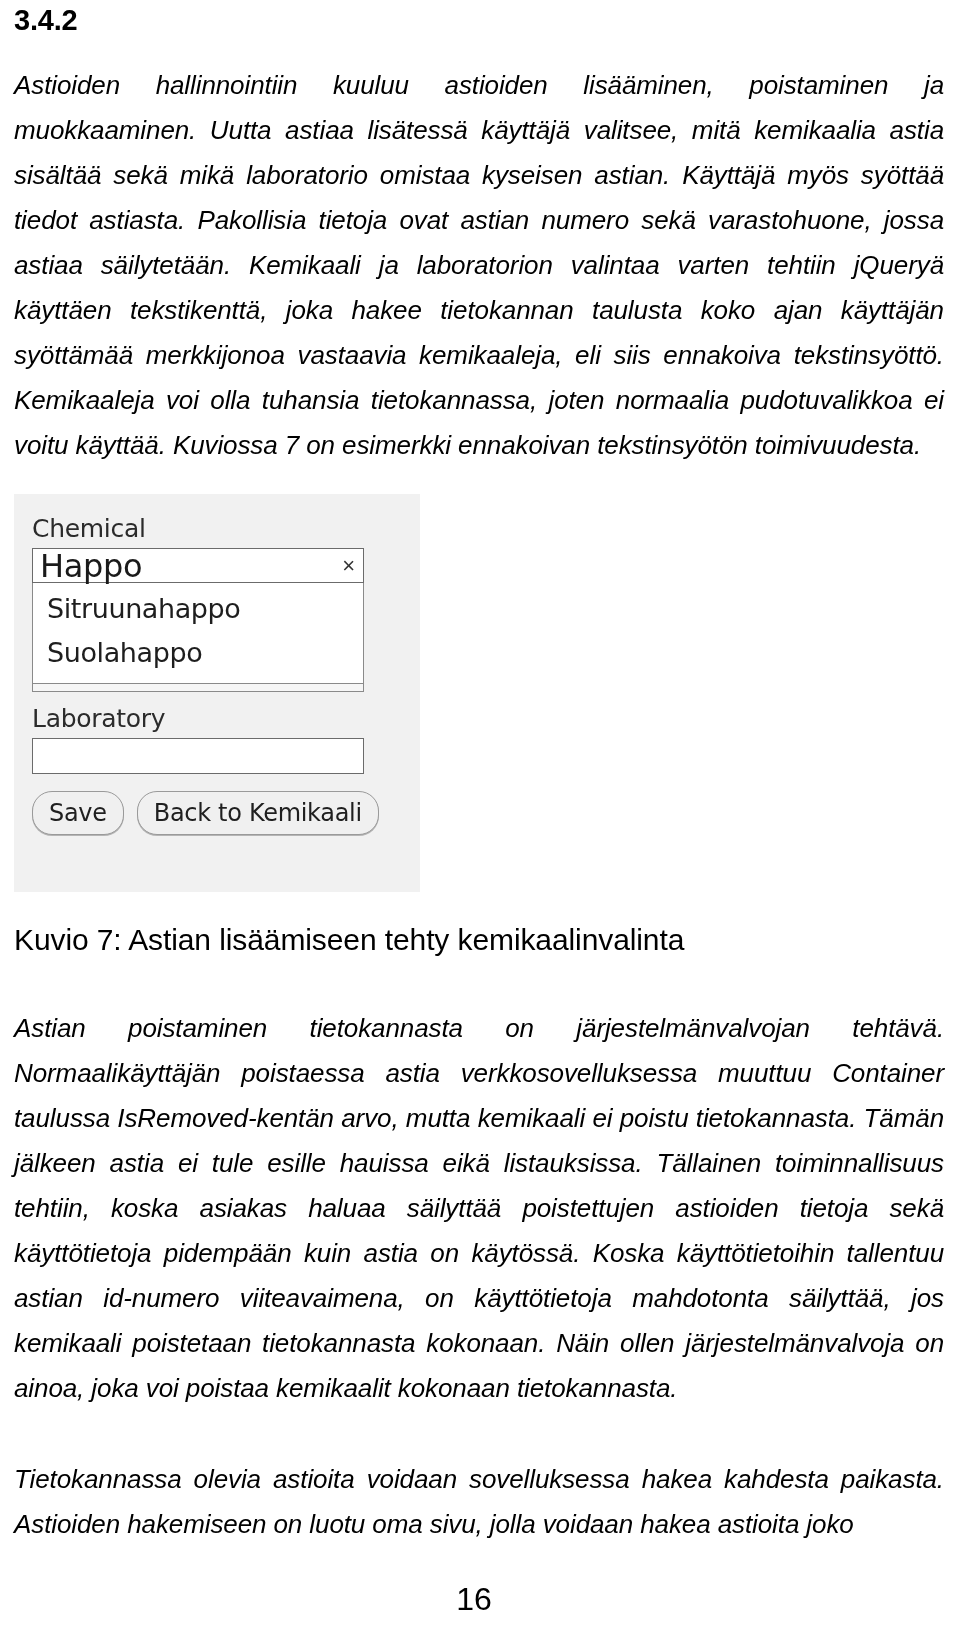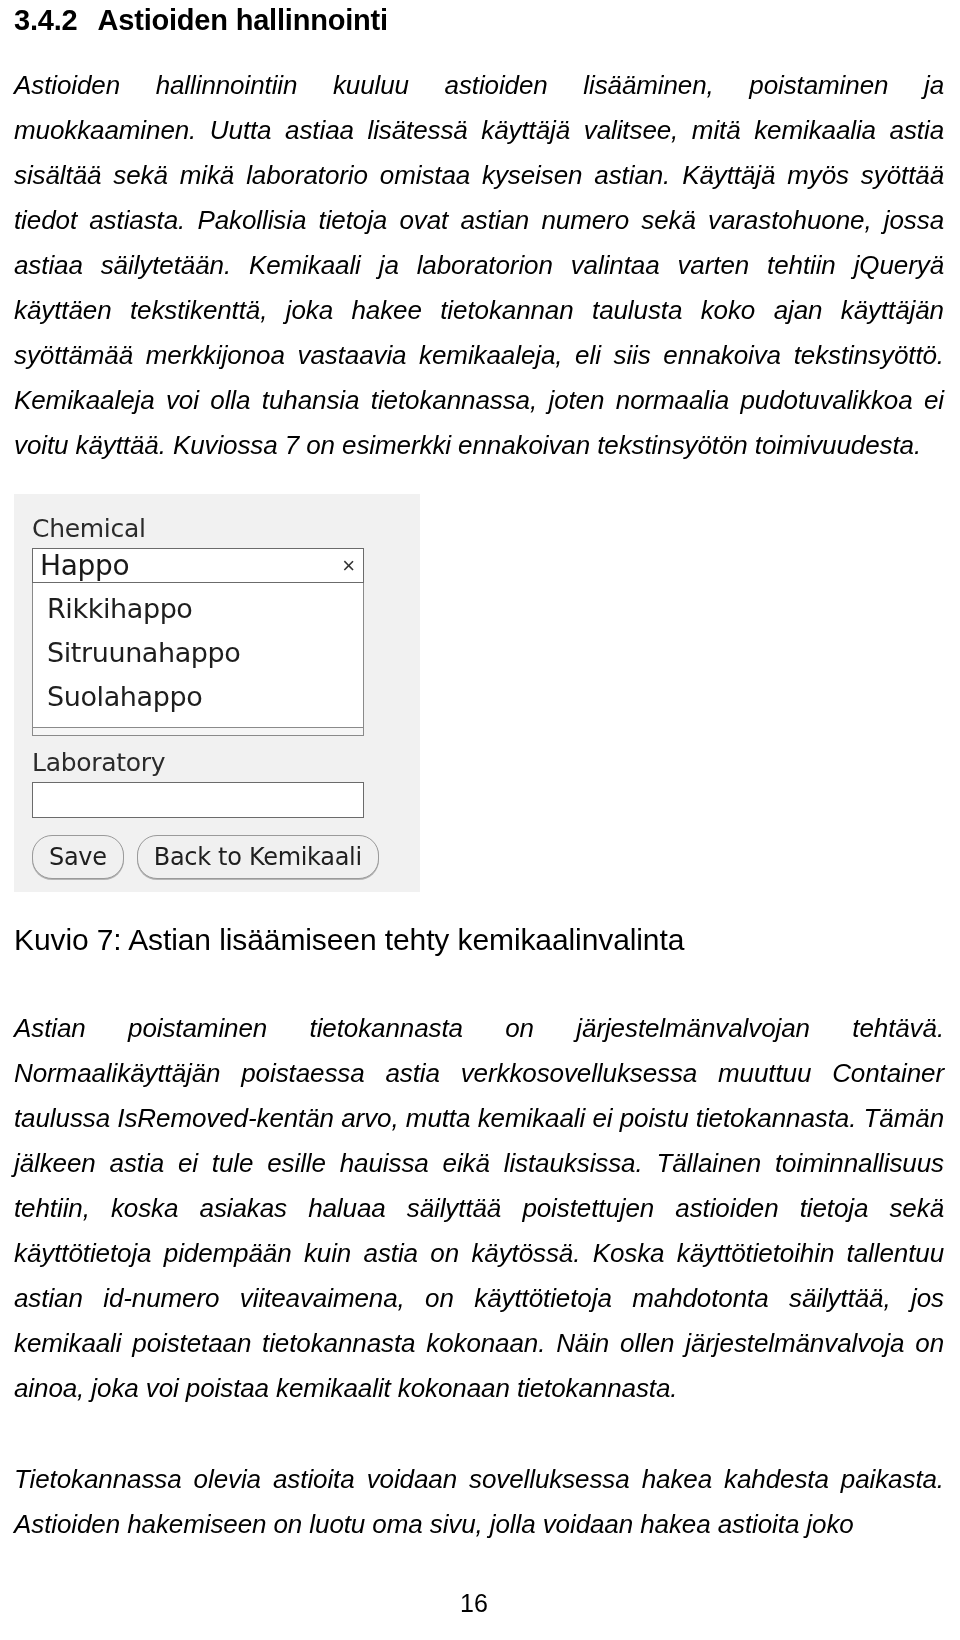--- a/index.html
+++ b/index.html
@@ -75,21 +75,21 @@
     box-sizing: border-box;
     background: #ffffff;
     border: 1.5px solid #6b6b6b;
     display: flex;
     align-items: center;
     justify-content: space-between;
     padding: 0 8px 0 7px;
     margin-top: 4px;
   }
   .txtbox .val {
-    font-size: 28px;
+    font-size: 32px;
     color: #1a1a1a;
     font-family: "DejaVu Sans", sans-serif;
     letter-spacing: -0.3px;
   }
   .txtbox .clear {
     font-size: 22px;
     color: #333333;
     line-height: 1;
   }
   .suggest {
@@ -154,47 +154,45 @@
     letter-spacing: -0.1px;
   }
 
   
   .pagenum {
     position: absolute;
     left: 0;
     right: 12px;
     bottom: 22px;
     text-align: center;
-    font-size: 25px;
+    font-size: 32px;
   }
 </style>
 </head>
 <body>
 
 <div class="page">
 
   <h2 class="h-sec">
     <span class="num">3.4.2</span>
-    <span>Astioiden hallinnointi</span>
   </h2>
 
   <p class="para p-gap-1">Astioiden hallinnointiin kuuluu astioiden lisääminen, poistaminen ja muokkaaminen. Uutta astiaa lisätessä käyttäjä valitsee, mitä kemikaalia astia sisältää sekä mikä laboratorio omistaa kyseisen astian. Käyttäjä myös syöttää tiedot astiasta. Pakollisia tietoja ovat astian numero sekä varastohuone, jossa astiaa säilytetään. Kemikaali ja laboratorion valintaa varten tehtiin jQueryä käyttäen tekstikenttä, joka hakee tietokannan taulusta koko ajan käyttäjän syöttämää merkkijonoa vastaavia kemikaaleja, eli siis ennakoiva tekstinsyöttö. Kemikaaleja voi olla tuhansia tietokannassa, joten normaalia pudotuvalikkoa ei voitu käyttää. Kuviossa 7 on esimerkki ennakoivan tekstinsyötön toimivuudesta.</p>
 
   <div class="figure-wrap">
     <div class="form-shot">
 
       <div class="field-label">Chemical</div>
 
       <div class="txtbox">
         <span class="val">Happo</span>
         <span class="clear">×</span>
       </div>
 
       <div class="suggest">
-        <div class="item">Rikkihappo</div>
         <div class="item">Sitruunahappo</div>
         <div class="item">Suolahappo</div>
       </div>
       <div class="suggest-foot"></div>
 
       <div class="field-label lab-label">Laboratory</div>
       <div class="lab-box">
         <span></span>
       </div>
 

